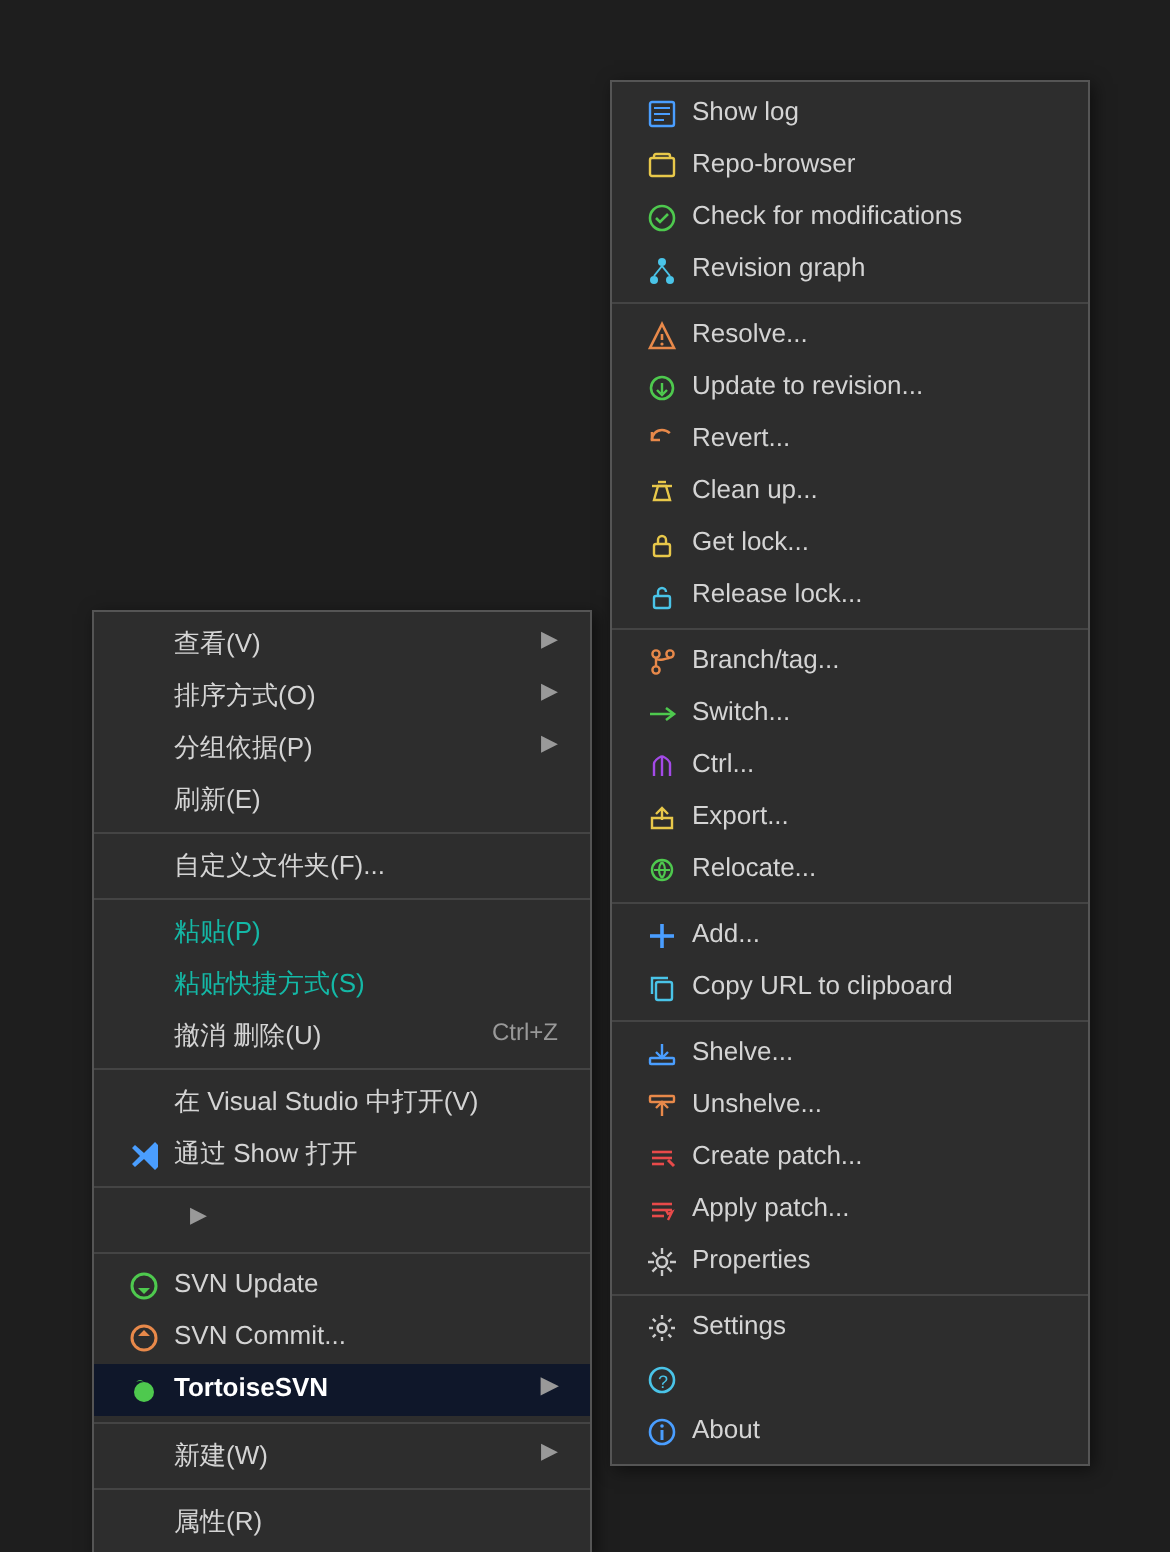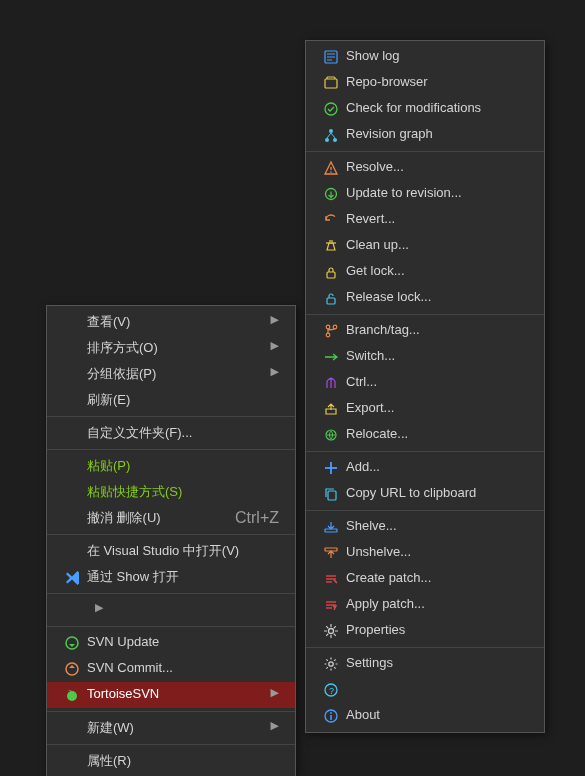--- a/index.html
+++ b/index.html
@@ -26,26 +26,27 @@
     .menu-item {
       display: flex;
       padding: 4px 16px;
       cursor: pointer;
       white-space: nowrap;
       position: relative;
       user-select: none;
     }
 
     .menu-item:hover, .menu-item.active {
-      background: #7f1d1d;
+      background: #0f172a;
       color: #fff;
+      font-weight: bold;
     }
 
     .menu-item.disabled {
-      color: #84cc16;
+      color: #14b8a6;
       cursor: default;
     }
 
     .menu-item .icon {
       width: 18px;
       height: 18px;
       margin-right: 6px;
       flex-shrink: 0;
       display: flex;
       align-items: center;
@@ -53,21 +54,21 @@
       font-size: 12px;
     }
 
     .menu-item .label {
       flex: 1;
     }
 
     .menu-item .shortcut {
       margin-left: 20px;
       color: #999;
-      font-size: 16px;
+      font-size: 12px;
     }
 
     .menu-item .arrow {
       margin-left: 8px;
       color: #999;
       font-size: 11px;
     }
 
     .menu-separator {
       height: 1px;

